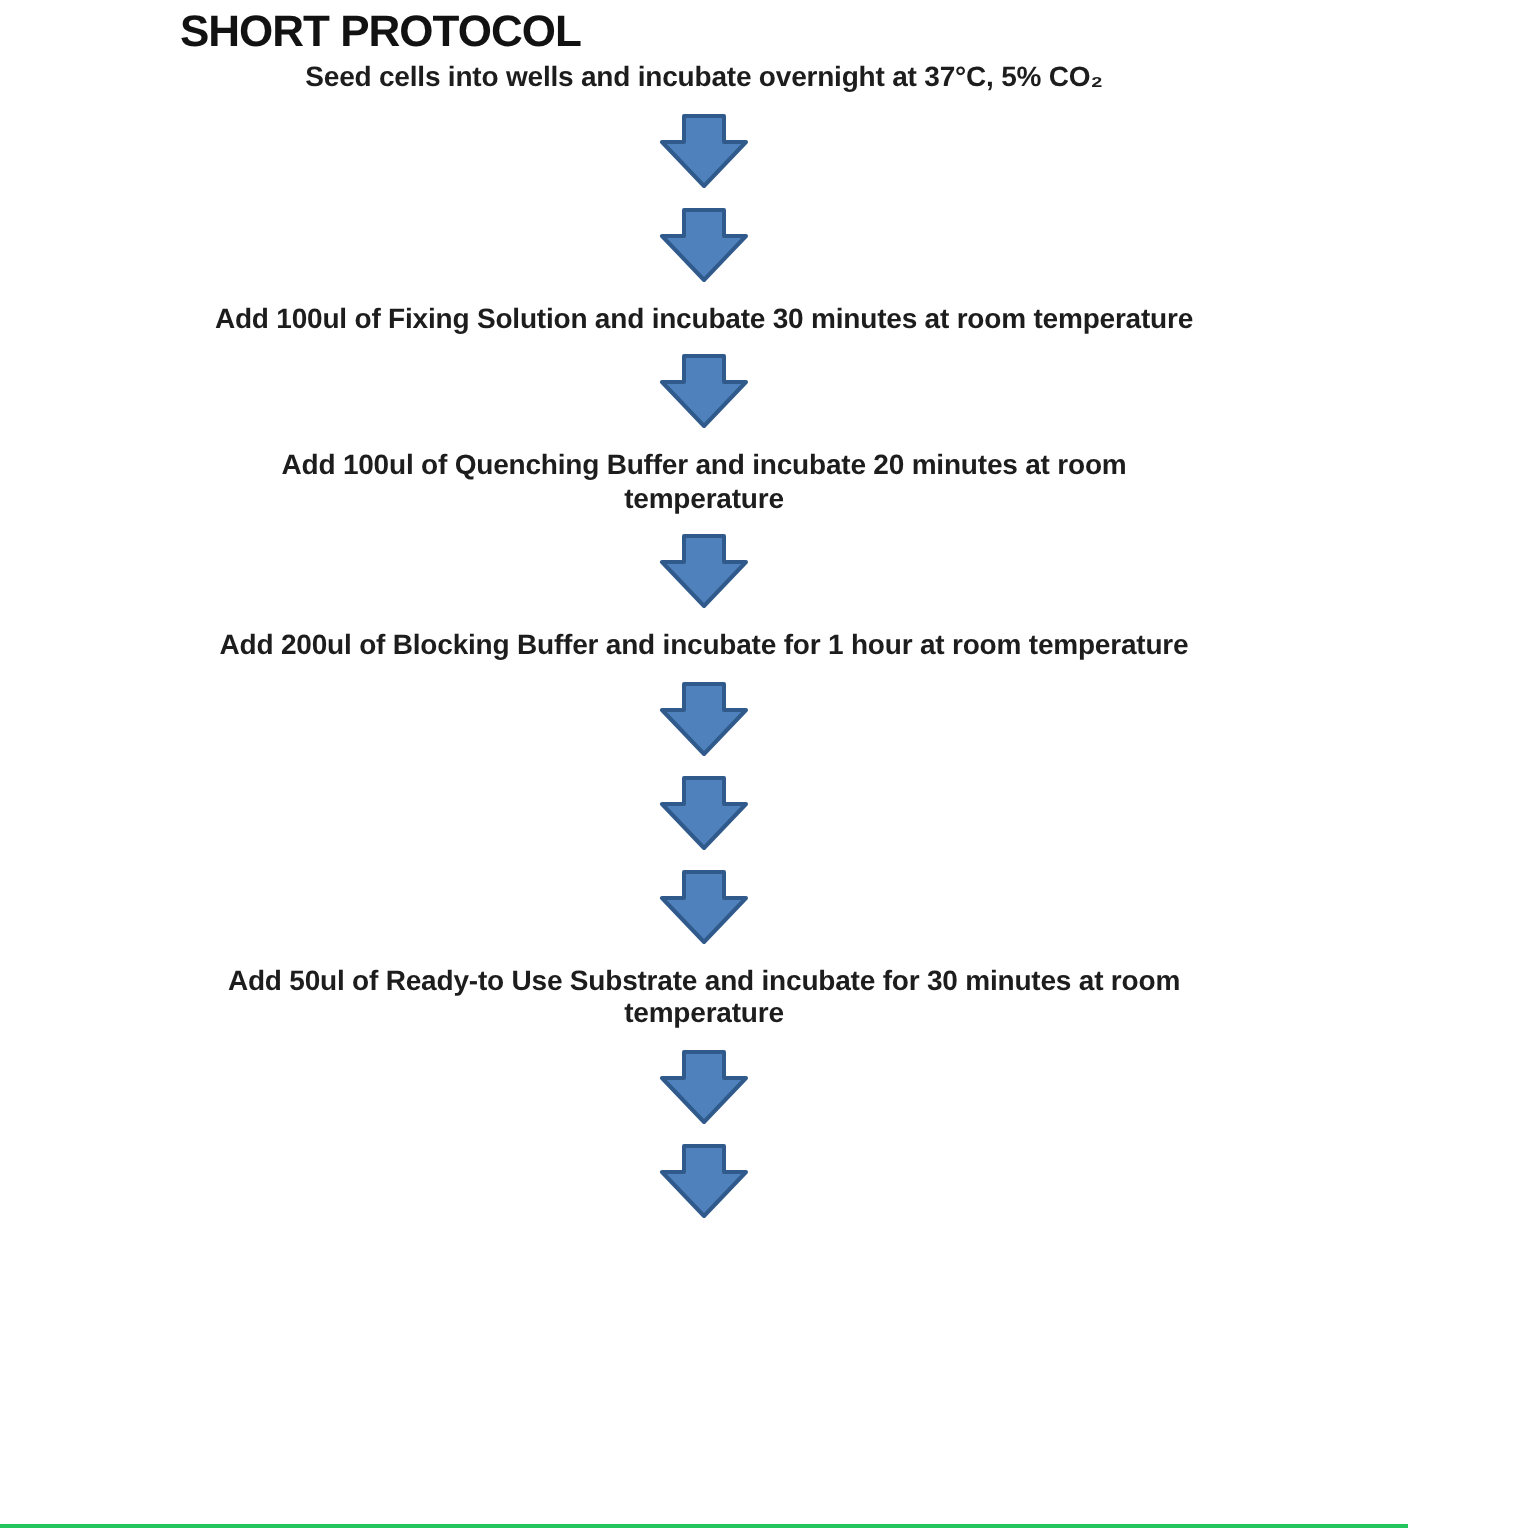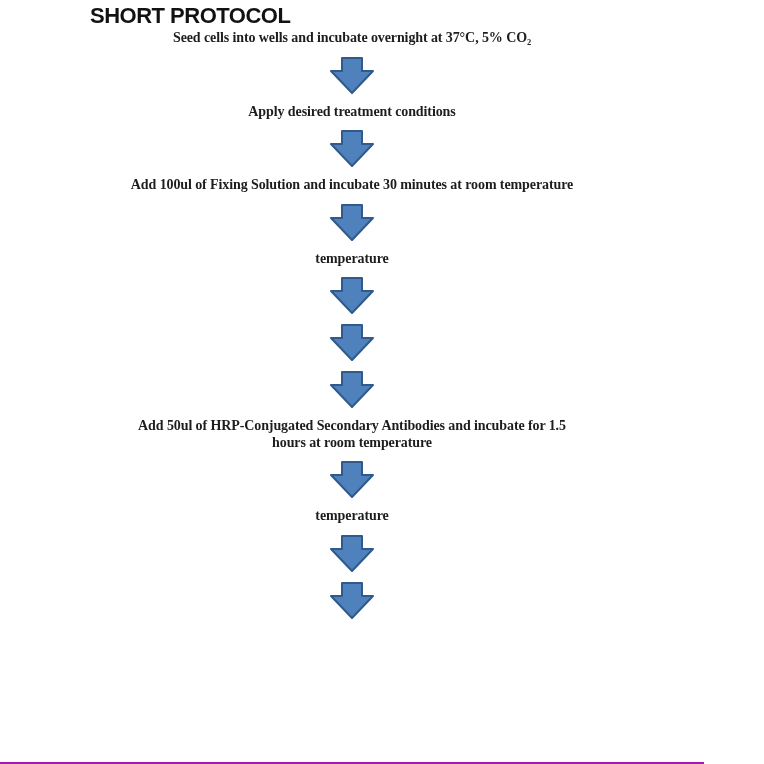--- a/index.html
+++ b/index.html
@@ -8,21 +8,21 @@
     background: #ffffff;
     font-family: "Liberation Sans", "DejaVu Sans", sans-serif;
     overflow: hidden;
   }
   .page {
     width: 704px; height: 764px;
     padding-top: 4px;
     display: flex;
     flex-direction: column;
     align-items: center;
-    border-bottom: 2px solid #a21caf;
+    border-bottom: 2px solid #22c55e;
     overflow: hidden;
     background: #ffffff;
   }
   .title {
     align-self: flex-start;
     margin: 0 0 2px 90px;
     font-size: 22px;
     line-height: 24px;
     font-weight: 700;
     letter-spacing: -0.5px;
@@ -36,83 +36,80 @@
     width: 100%;
   }
   .step {
     font-size: 14px;
     font-weight: 700;
     line-height: 16.5px;
     letter-spacing: -0.1px;
     color: #1d1d1d;
     text-align: center;
     max-width: 660px;
-    font-family: Liberation Serif, serif;
   }
   .arrow { line-height: 0; }
   .arrow svg { display: block; }
 </style>
 </head>
 <body>
 
 <div class="page">
   <h1 class="title">SHORT PROTOCOL</h1>
   <div class="flow" id="flow">
       <div class="step">
         <div>Seed cells into wells and incubate overnight at 37°C, 5% CO₂</div>
       </div>
       <div class="arrow">
         <svg width="46" height="37" viewBox="0 0 46 37" xmlns="http://www.w3.org/2000/svg">
   <path d="M13 1 H33 V14 H44 L23 36 L2 14 H13 Z" fill="#4f81bd" stroke="#2f5a8b" stroke-width="2" stroke-linejoin="round"></path>
         </svg>
       </div>
-      <div class="step">
-        <div>Apply desired treatment conditions</div>
-      </div>
       <div class="arrow">
         <svg width="46" height="37" viewBox="0 0 46 37" xmlns="http://www.w3.org/2000/svg">
   <path d="M13 1 H33 V14 H44 L23 36 L2 14 H13 Z" fill="#4f81bd" stroke="#2f5a8b" stroke-width="2" stroke-linejoin="round"></path>
         </svg>
       </div>
       <div class="step">
         <div>Add 100ul of Fixing Solution and incubate 30 minutes at room temperature</div>
       </div>
       <div class="arrow">
         <svg width="46" height="37" viewBox="0 0 46 37" xmlns="http://www.w3.org/2000/svg">
   <path d="M13 1 H33 V14 H44 L23 36 L2 14 H13 Z" fill="#4f81bd" stroke="#2f5a8b" stroke-width="2" stroke-linejoin="round"></path>
         </svg>
       </div>
       <div class="step">
+        <div>Add 100ul of Quenching Buffer and incubate 20 minutes at room</div>
         <div>temperature</div>
+      </div>
+      <div class="arrow">
+        <svg width="46" height="37" viewBox="0 0 46 37" xmlns="http://www.w3.org/2000/svg">
+  <path d="M13 1 H33 V14 H44 L23 36 L2 14 H13 Z" fill="#4f81bd" stroke="#2f5a8b" stroke-width="2" stroke-linejoin="round"></path>
+        </svg>
+      </div>
+      <div class="step">
+        <div>Add 200ul of Blocking Buffer and incubate for 1 hour at room temperature</div>
       </div>
       <div class="arrow">
         <svg width="46" height="37" viewBox="0 0 46 37" xmlns="http://www.w3.org/2000/svg">
   <path d="M13 1 H33 V14 H44 L23 36 L2 14 H13 Z" fill="#4f81bd" stroke="#2f5a8b" stroke-width="2" stroke-linejoin="round"></path>
         </svg>
       </div>
       <div class="arrow">
         <svg width="46" height="37" viewBox="0 0 46 37" xmlns="http://www.w3.org/2000/svg">
   <path d="M13 1 H33 V14 H44 L23 36 L2 14 H13 Z" fill="#4f81bd" stroke="#2f5a8b" stroke-width="2" stroke-linejoin="round"></path>
         </svg>
       </div>
       <div class="arrow">
         <svg width="46" height="37" viewBox="0 0 46 37" xmlns="http://www.w3.org/2000/svg">
   <path d="M13 1 H33 V14 H44 L23 36 L2 14 H13 Z" fill="#4f81bd" stroke="#2f5a8b" stroke-width="2" stroke-linejoin="round"></path>
         </svg>
       </div>
       <div class="step">
-        <div>Add 50ul of HRP-Conjugated Secondary Antibodies and incubate for 1.5</div>
-        <div>hours at room temperature</div>
-      </div>
-      <div class="arrow">
-        <svg width="46" height="37" viewBox="0 0 46 37" xmlns="http://www.w3.org/2000/svg">
-  <path d="M13 1 H33 V14 H44 L23 36 L2 14 H13 Z" fill="#4f81bd" stroke="#2f5a8b" stroke-width="2" stroke-linejoin="round"></path>
-        </svg>
-      </div>
-      <div class="step">
+        <div>Add 50ul of Ready-to Use Substrate and incubate for 30 minutes at room</div>
         <div>temperature</div>
       </div>
       <div class="arrow">
         <svg width="46" height="37" viewBox="0 0 46 37" xmlns="http://www.w3.org/2000/svg">
   <path d="M13 1 H33 V14 H44 L23 36 L2 14 H13 Z" fill="#4f81bd" stroke="#2f5a8b" stroke-width="2" stroke-linejoin="round"></path>
         </svg>
       </div>
       <div class="arrow">
         <svg width="46" height="37" viewBox="0 0 46 37" xmlns="http://www.w3.org/2000/svg">
   <path d="M13 1 H33 V14 H44 L23 36 L2 14 H13 Z" fill="#4f81bd" stroke="#2f5a8b" stroke-width="2" stroke-linejoin="round"></path>

